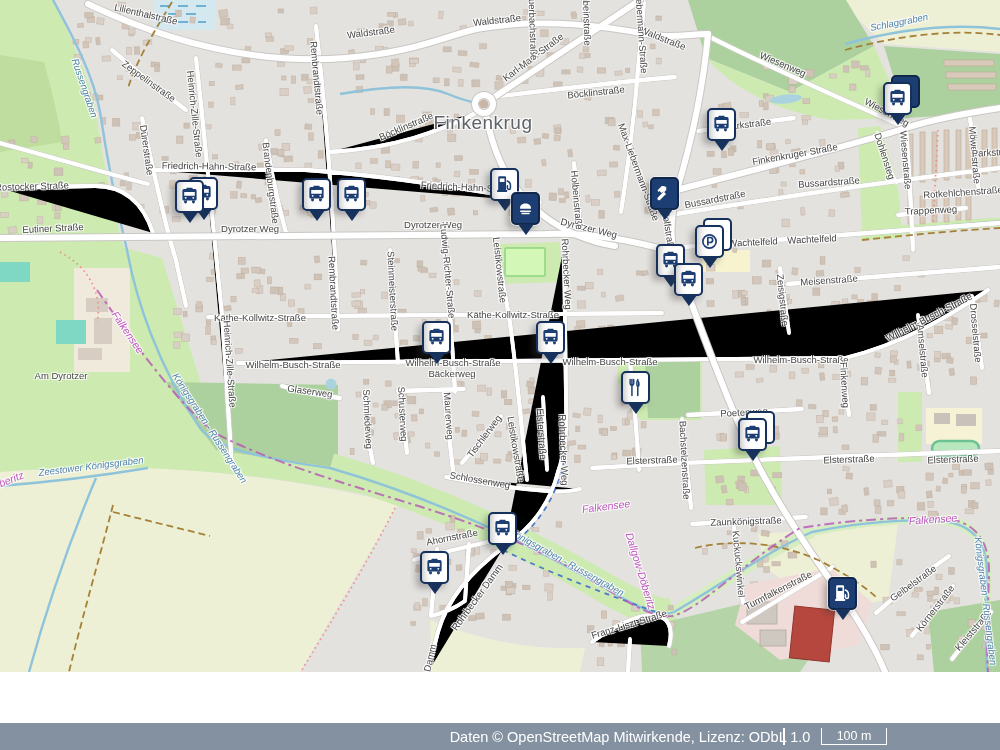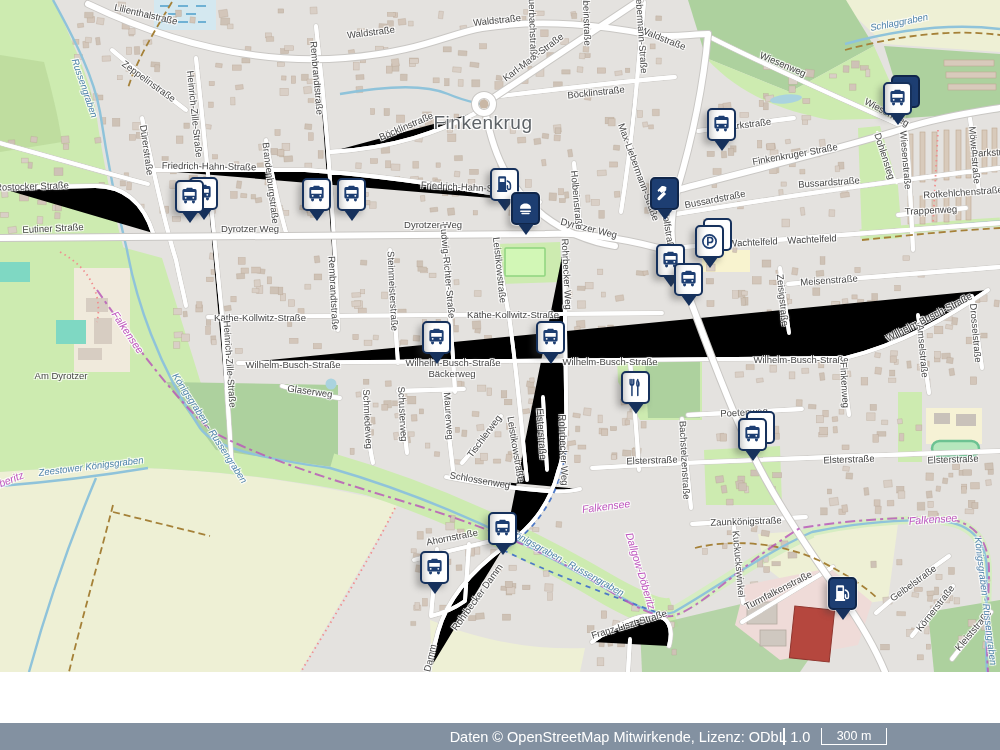--- a/index.html
+++ b/index.html
@@ -1234,16 +1234,16 @@
           </span>
           <span class="tail"></span>
         </div>
       </div>
   </div>
 
   <div class="footer">
     <div class="attr">Daten © OpenStreetMap Mitwirkende, Lizenz: ODbL 1.0</div>
     <div class="fdiv"></div>
     <div class="scale">
-      <span>300 m</span>
+      <span>100 m</span>
     </div>
   </div>
 </div>
 
 </body></html>

